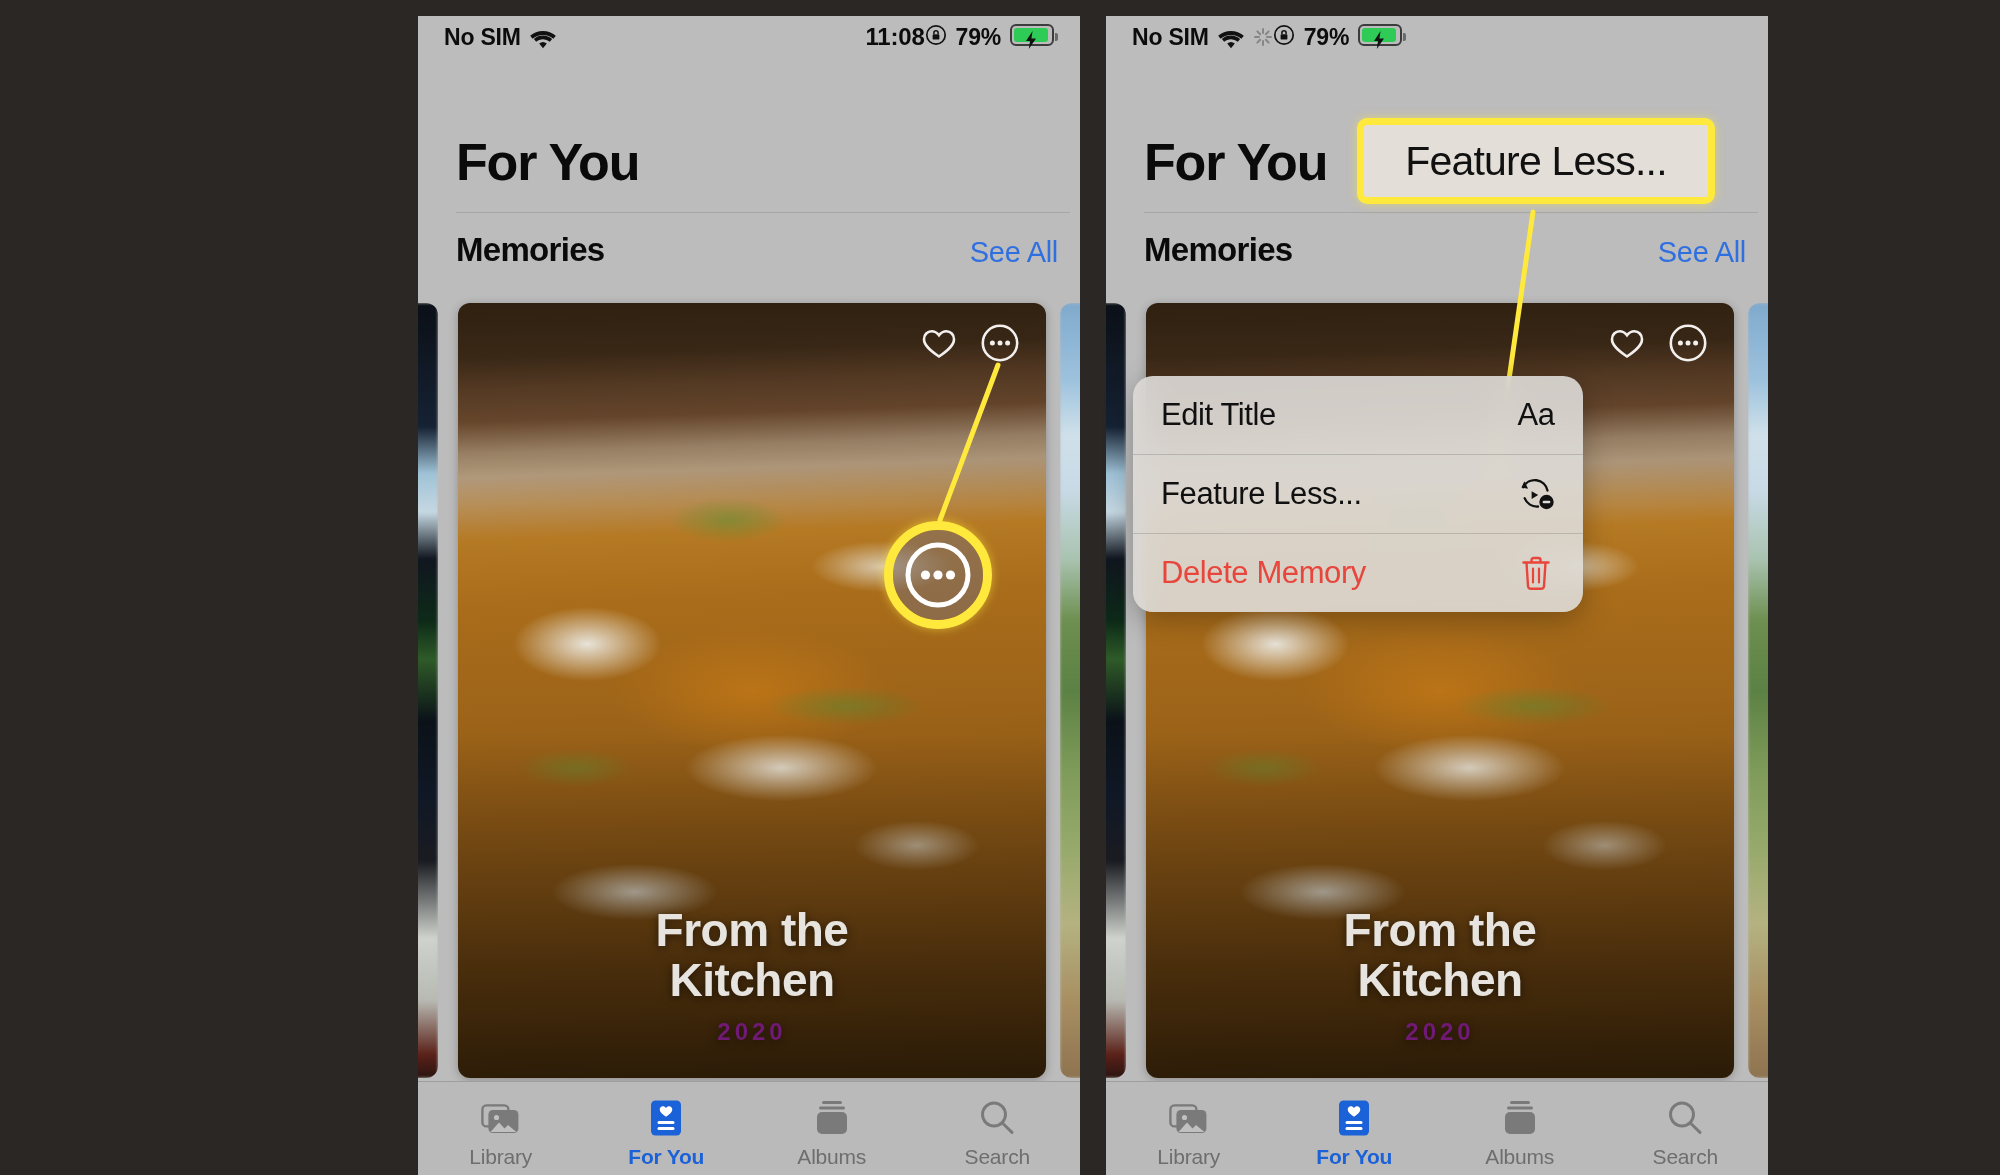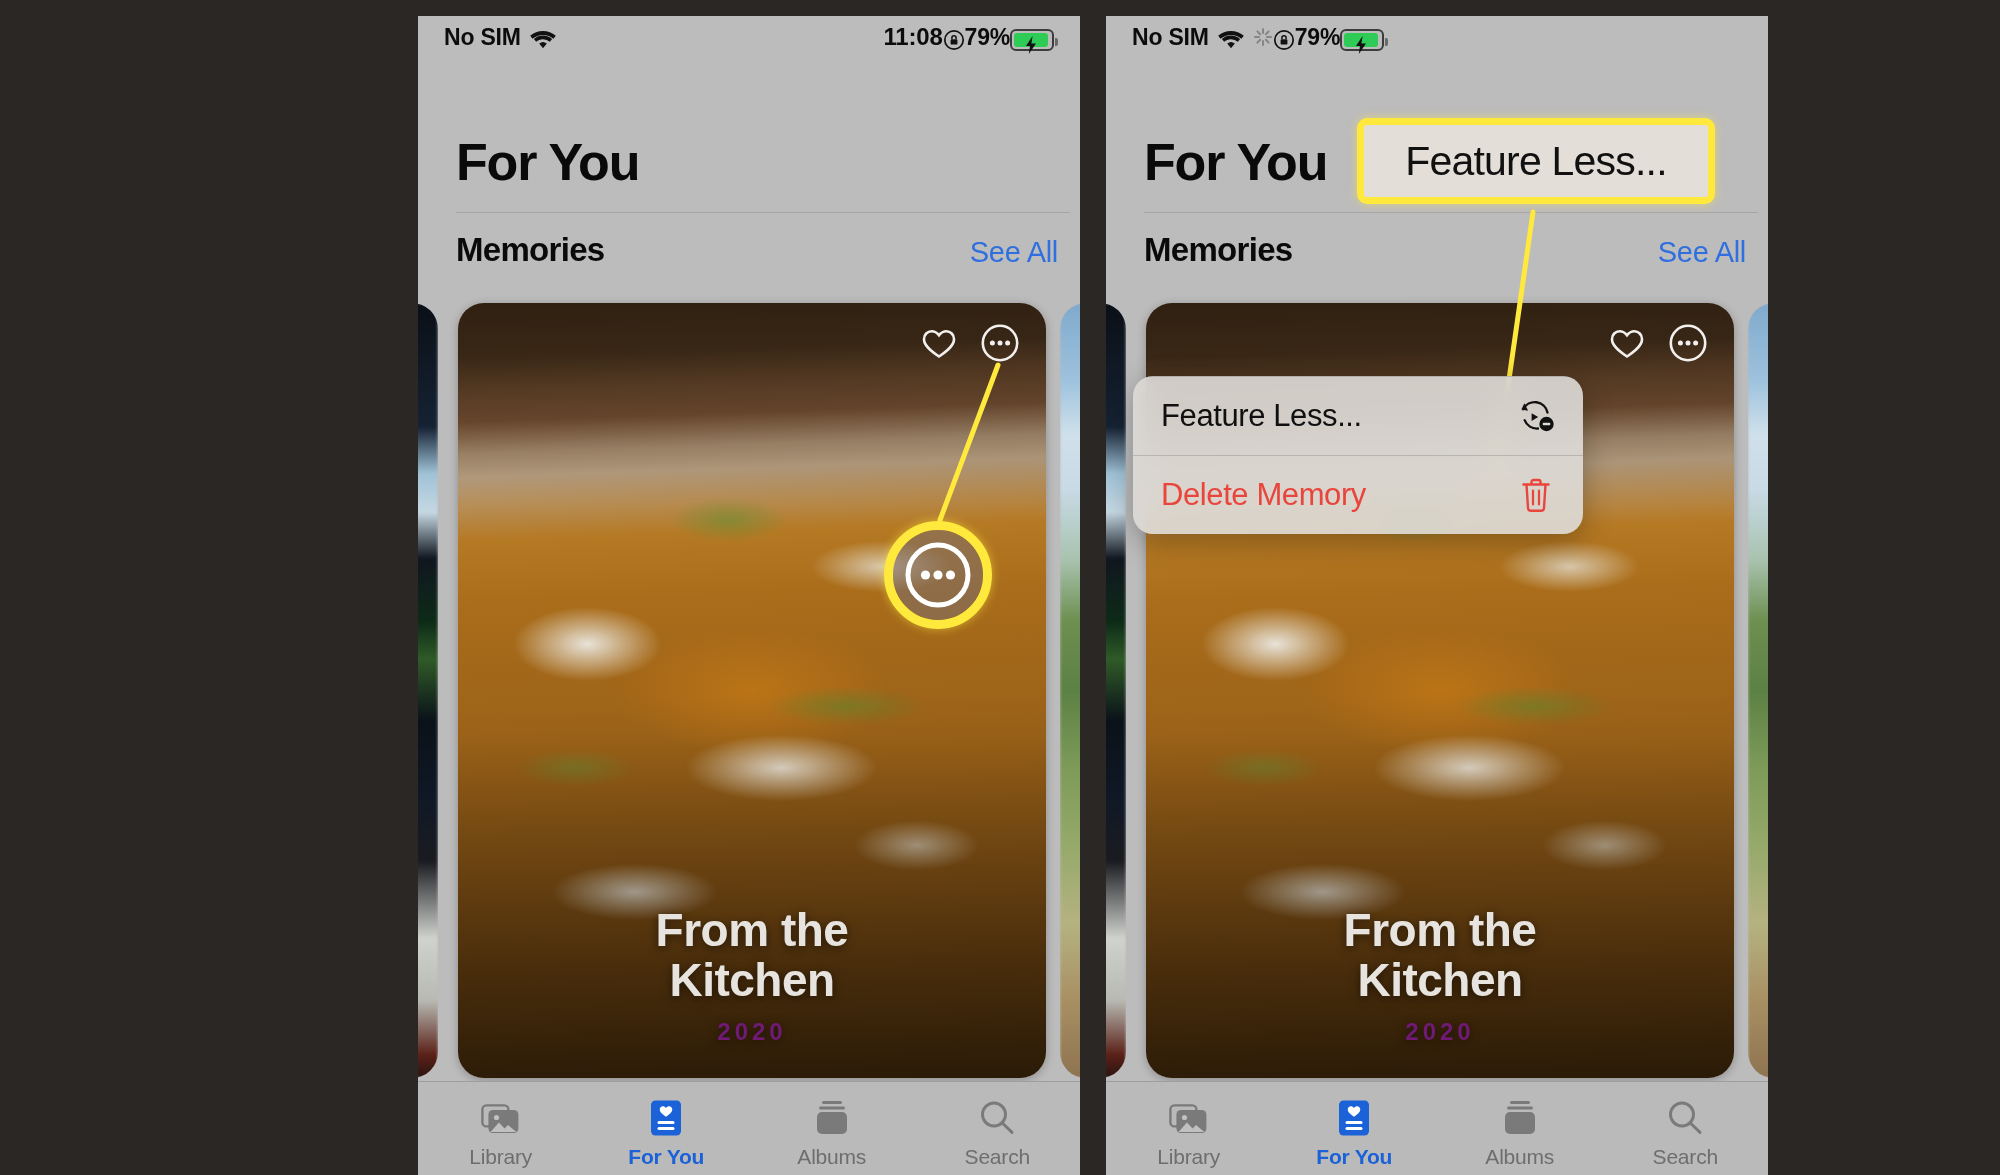--- a/index.html
+++ b/index.html
@@ -30,21 +30,21 @@
   .statusbar {
     position: absolute; top: 0; left: 0; right: 0;
     height: 42px;
     display: flex; align-items: center;
     padding: 0 26px;
     font-size: 23px; font-weight: bold; color: #0c0c0c;
     letter-spacing: -0.2px;
   }
   .sb-left { display: flex; align-items: center; gap: 9px; flex: 0 0 auto; }
   .sb-center { flex: 1 1 auto; text-align: right; font-size: 24px; }
-  .sb-right { display: flex; align-items: flex-end; flex: 0 0 auto; }
+  .sb-right { display: flex; align-items: flex-start; gap: 9px; flex: 0 0 auto; }
   .sb-right .pct { font-size: 23px; font-weight: 600; }
 
   .wifi-icon { width: 26px; height: 19px; position: relative; display:inline-block; }
   .spinner-icon { width: 20px; height: 20px; position: relative; display:inline-block; opacity:.55;}
   .spinner-icon i {
     position: absolute; left: 9px; top: 1px; width: 2px; height: 6px;
     background: #5a5a5a; border-radius: 1px; transform-origin: 1px 9px;
   }
   .rotlock-icon { width: 22px; height: 22px; }
   .battery {
@@ -78,21 +78,21 @@
   }
   .see-all {
     position: absolute; right: 22px; top: 220px;
     font-size: 29px; color: #2f6fe0; letter-spacing: -0.3px;
   }
 
   
   .strip { position: absolute; left: 0; right: 0; top: 287px; height: 780px; }
   .card {
     position: absolute; top: 0; height: 775px;
-    border-radius: 26px; overflow: hidden;
+    border-radius: 12px; overflow: hidden;
   }
   .card.main { left: 40px; width: 588px; box-shadow: 0 2px 10px rgba(0,0,0,.25); }
   .card.prev { left: -68px; width: 88px; }
   .card.next { right: -68px; width: 88px; }
 
   
   .food {
     position: absolute; inset: 0;
     background:
       radial-gradient(ellipse 120px 60px at 22% 44%, rgba(250,250,245,.92), rgba(250,250,245,0) 62%),
@@ -447,20 +447,24 @@
               <circle cx="16" cy="15.5" r="11.5" fill="none" stroke="#7a7a7a" stroke-width="2.9"></circle>
               <line x1="24.6" y1="24.2" x2="34" y2="33.4" stroke="#7a7a7a" stroke-width="2.9" stroke-linecap="round"></line>
             </svg>
         </span>
         <span class="tlabel">Search</span>
       </div>
     </div>
   </div>
 
   <div class="ctx-menu">
+    <div class="ctx-item">
+      <span class="lbl">Edit Title</span>
+      <span class="ctx-icon aa">Aa</span>
+    </div>
     <div class="ctx-sep"></div>
     <div class="ctx-item">
       <span class="lbl">Feature Less...</span>
       <span class="ctx-icon">
         <svg width="38" height="34" viewBox="0 0 38 34">
           <path d="M30.5 13.5A13 13 0 0 0 6.2 10.2" fill="none" stroke="#111" stroke-width="2.3" stroke-linecap="round"></path>
           <path d="M7.6 21.2a13 13 0 0 0 13.4 8.3" fill="none" stroke="#111" stroke-width="2.3" stroke-linecap="round"></path>
           <path d="M7.4 4.2 4.4 10.6l6.7 1.2z" fill="#111"></path>
           <path d="M14.6 14.3l6.6 3.8-6.6 3.8z" fill="#111"></path>
           <circle cx="29.5" cy="25" r="7.2" fill="#111"></circle>

